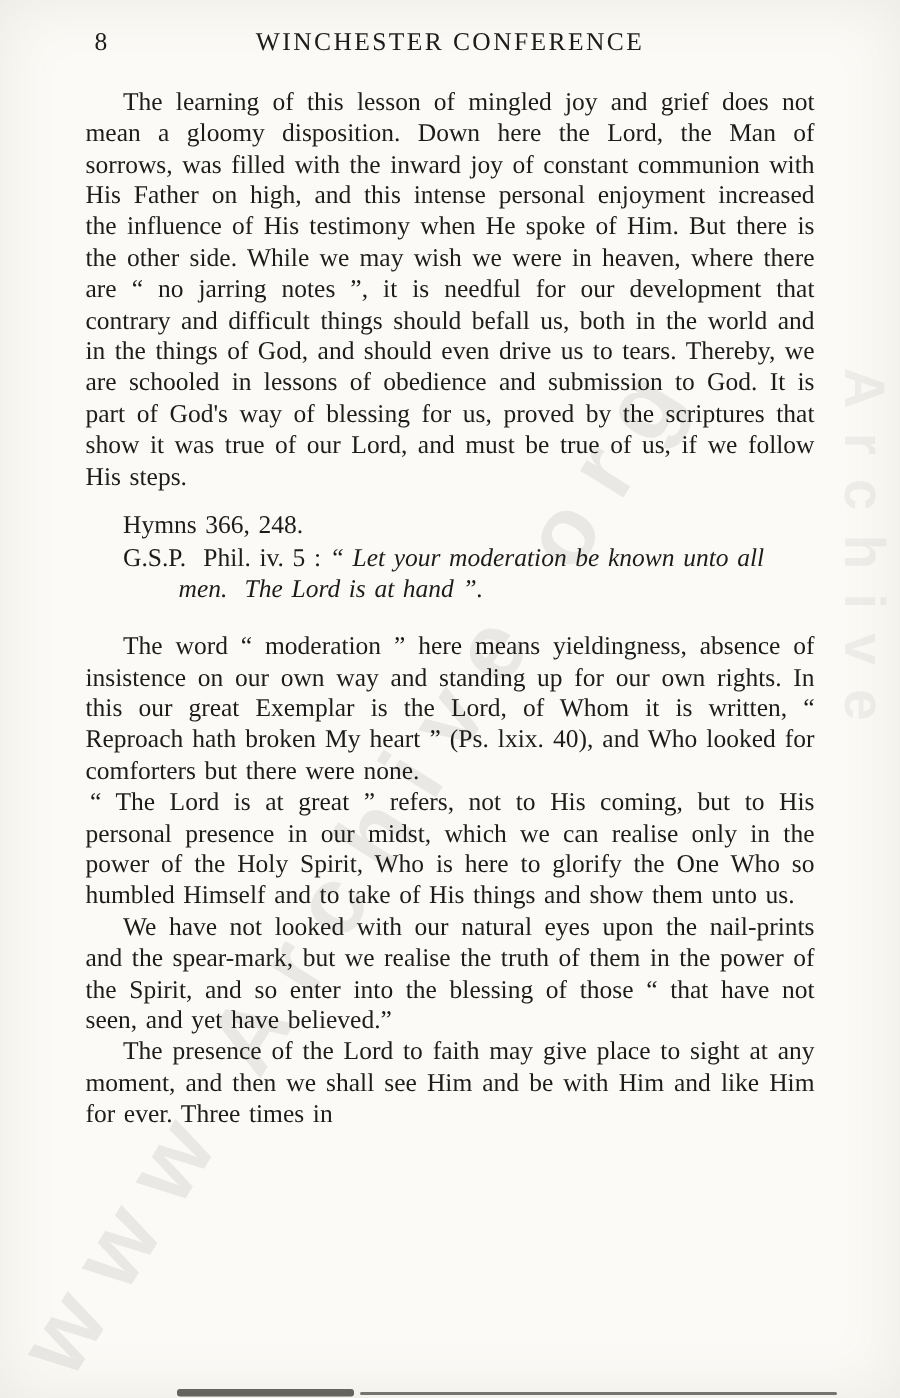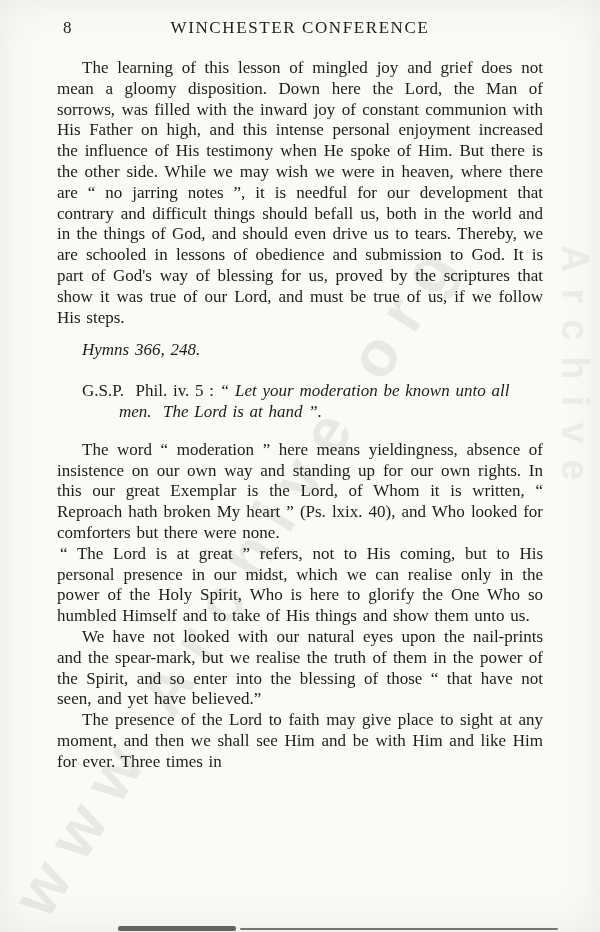--- a/index.html
+++ b/index.html
@@ -46,23 +46,22 @@
   main p {
     font-size: 17px;
     line-height: 20.8px;
     margin: 0;
     word-spacing: 1.5px;
   }
   .para { text-align: justify; }
   .indent { text-indent: 25px; }
   .quote-indent { text-indent: 3px; }
   .hymns {
-    margin: 12px 0 20px;
+    margin: 12px 0 1px;
     padding-left: 25px;
-    font-style: italic;
   }
   .gsp {
     margin: 0 0 17px;
     padding-left: 62px;
     text-indent: -37px;
   }
   .gsp em { font-style: italic; }
   .watermark {
     position: absolute;
     z-index: 1;

